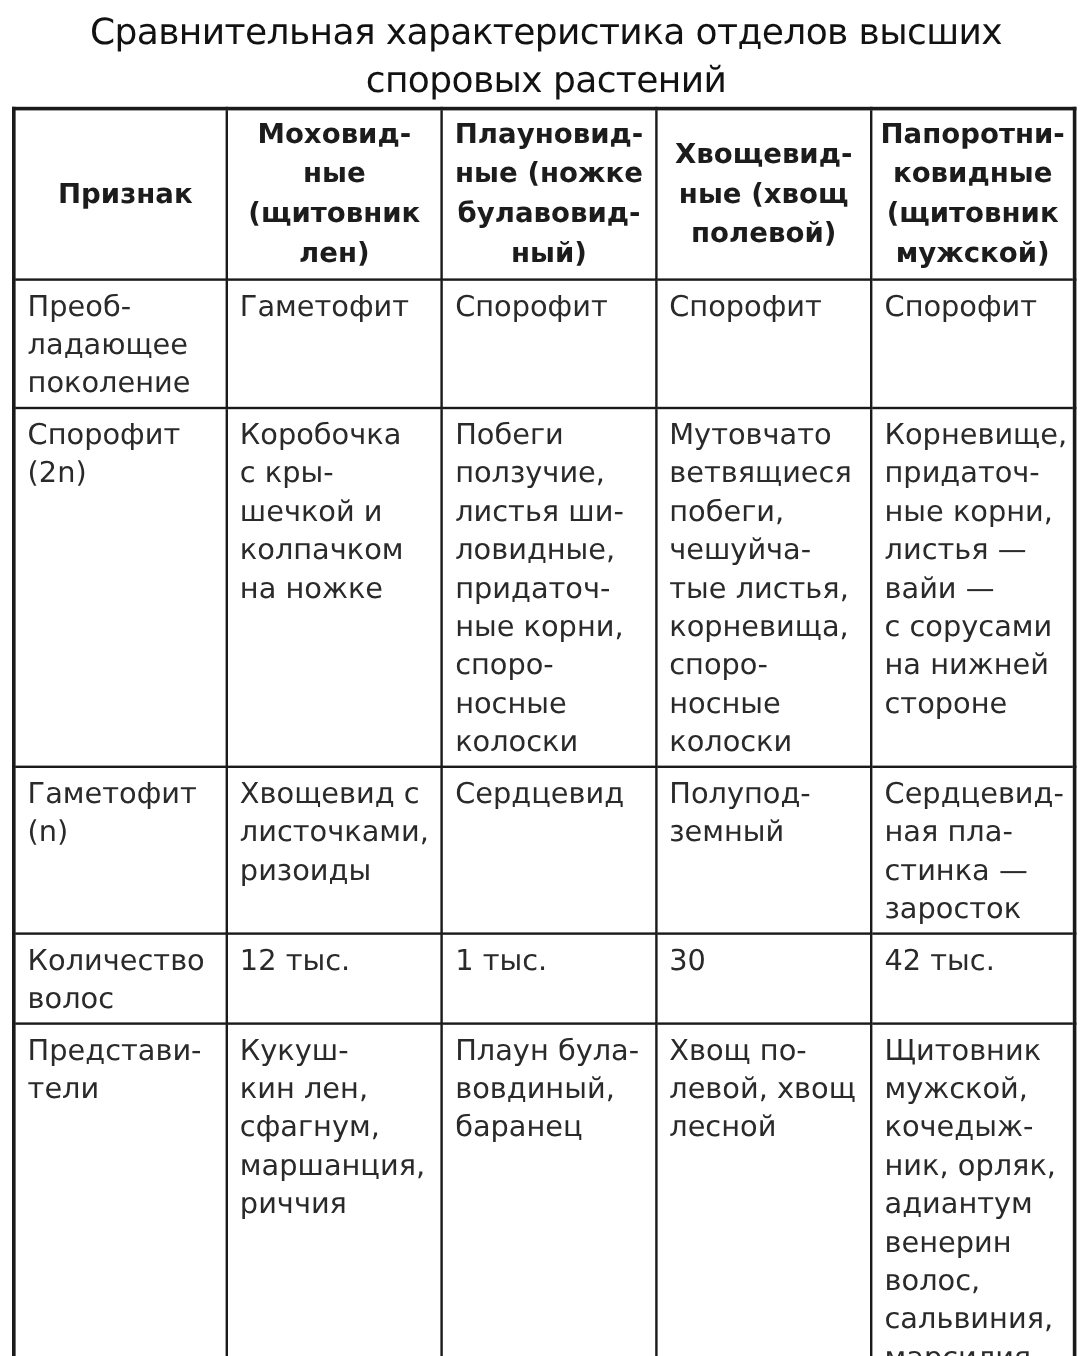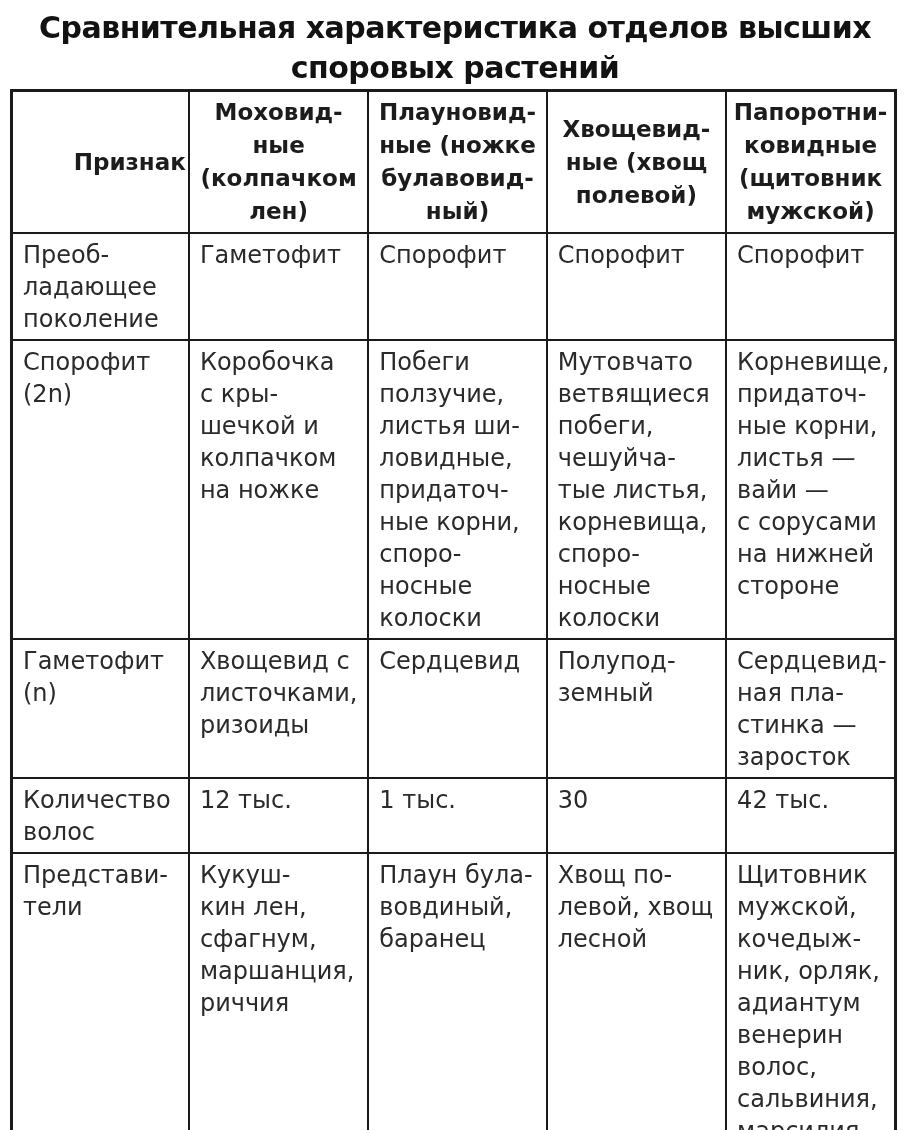--- a/index.html
+++ b/index.html
@@ -14,21 +14,21 @@
   }
   .page {
     width: 910px;
     height: 1130px;
     position: relative;
   }
   .title {
     margin: 0;
     padding-top: 8px;
     text-align: center;
-    font-weight: bold;
+    font-weight: normal;
     font-size: 30px;
     line-height: 40px;
     letter-spacing: -0.5px;
     color: #121212;
     white-space: pre-line;
   }
   table.cmp {
     position: absolute;
     top: 89px;
     left: 10px;
@@ -45,21 +45,21 @@
   table.cmp th {
     font-weight: bold;
     font-size: 23px;
     line-height: 33px;
     text-align: center;
     vertical-align: middle;
     padding: 4px 2px;
     color: #1c1c1c;
   }
   table.cmp th.first {
-    text-align: right;
+    text-align: center;
     padding-left: 10px;
   }
   table.cmp td {
     font-size: 24px;
     line-height: 32px;
     vertical-align: top;
     text-align: left;
     padding: 5px 0 4px 10px;
     color: #2a2a2a;
   }
@@ -78,21 +78,21 @@
       <col style="width:178px">
       <col style="width:177px">
       <col style="width:178px">
       <col style="width:168px">
     </colgroup>
     <thead>
       <tr style="height:135px">
         <th class="first">Признак</th>
         <th>Моховид-
 ные
-(колпачком
+(щитовник
 лен)</th>
         <th>Плауновид-
 ные (ножке
 булавовид-
 ный)</th>
         <th>Хвощевид-
 ные (хвощ
 полевой)</th>
         <th>Папоротни-
 ковидные

